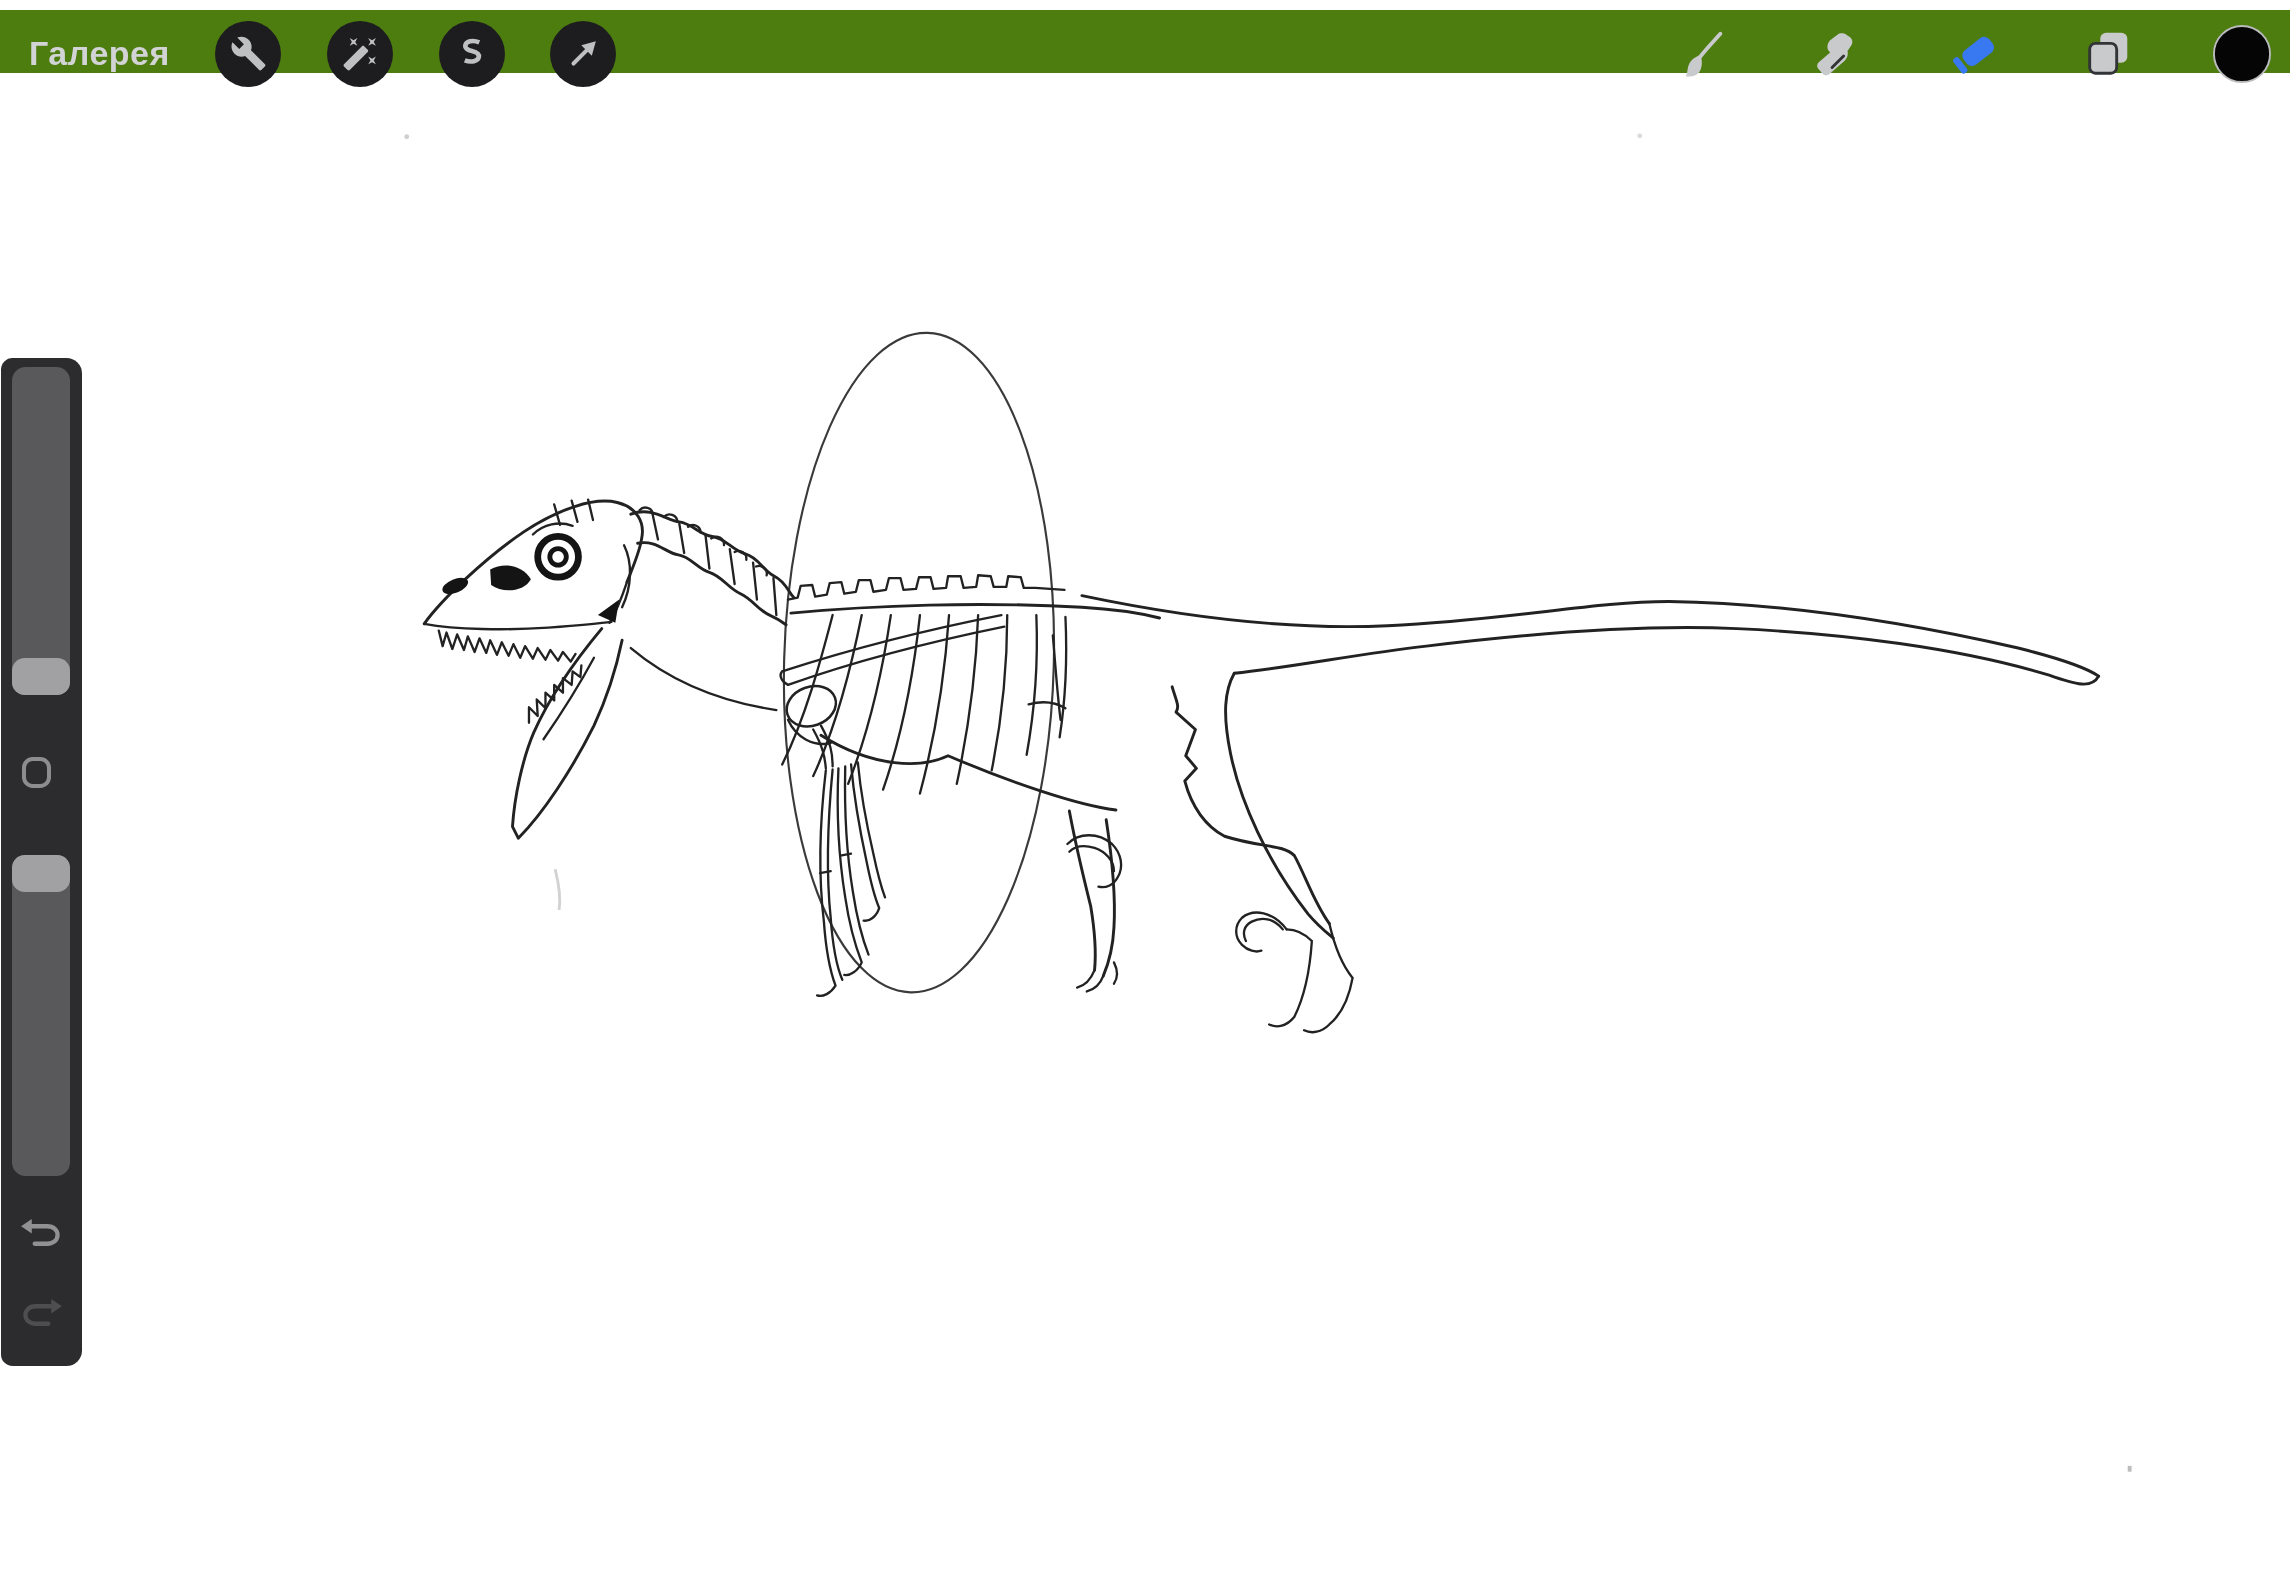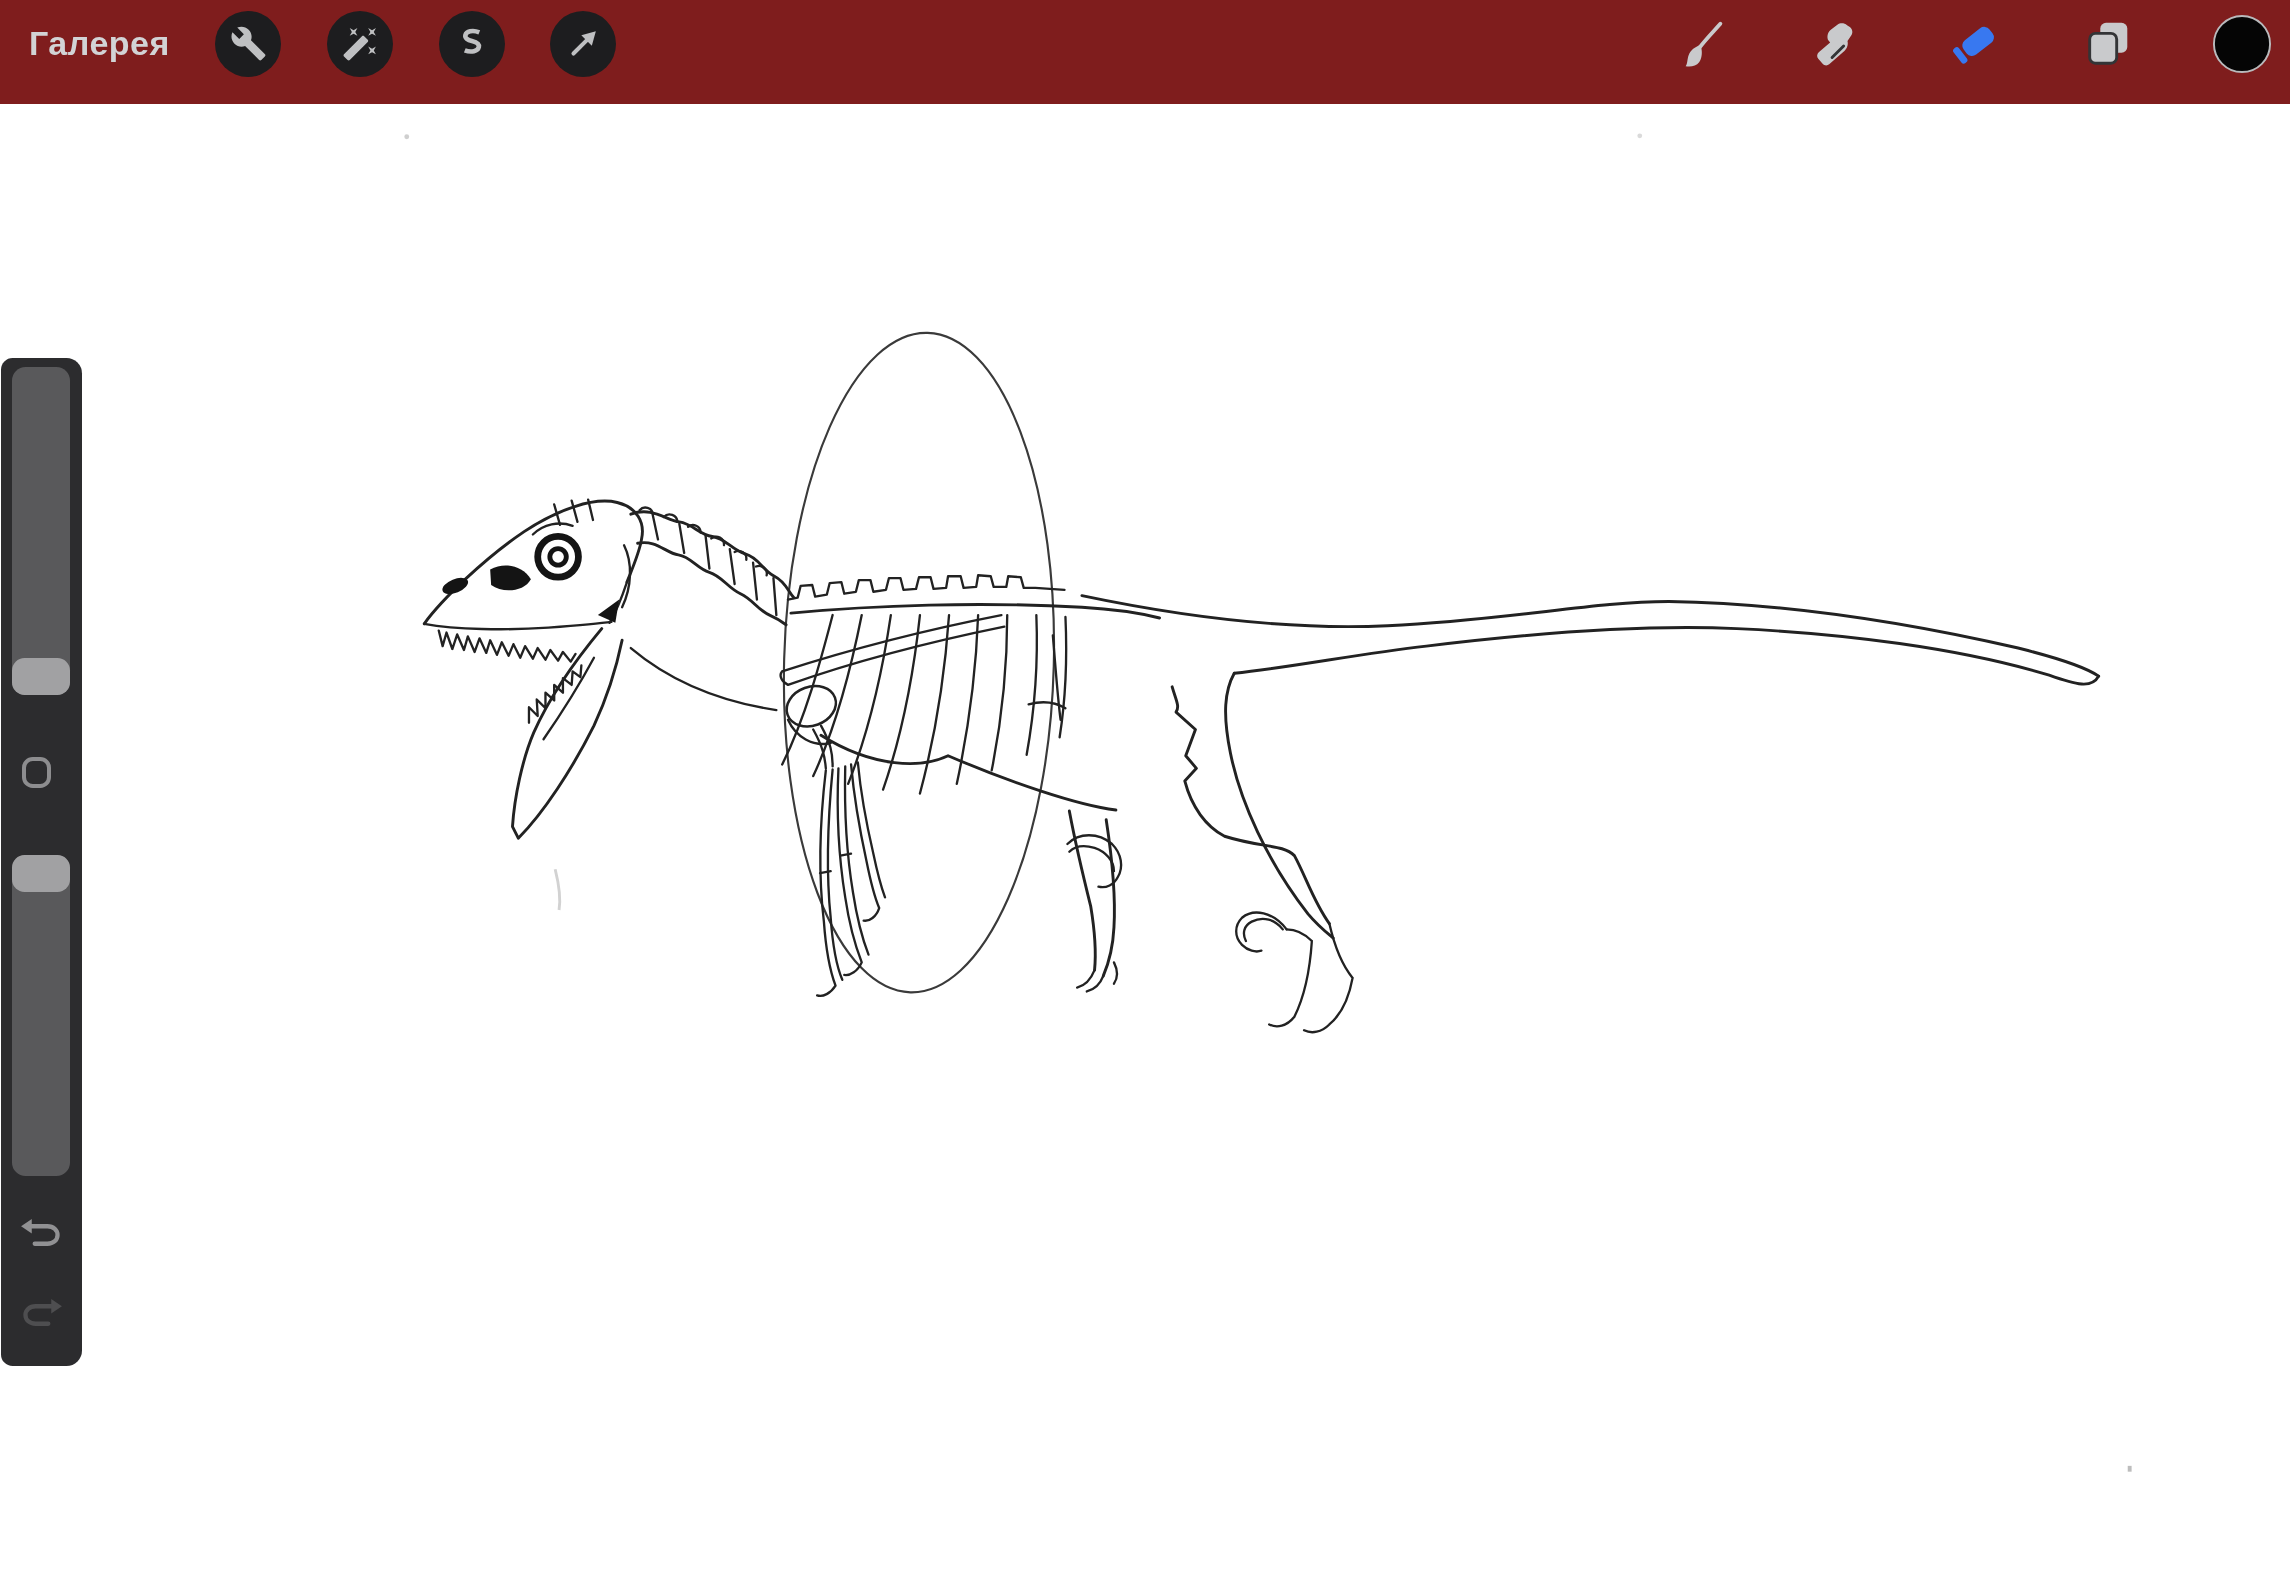--- a/index.html
+++ b/index.html
@@ -1,21 +1,21 @@
 <!DOCTYPE html>
 <html><head>
 <meta charset="utf-8">
 <style>
   html,body{margin:0;padding:0;}
   body{
     width:2290px;height:1591px;position:relative;background:#ffffff;
     overflow:hidden;font-family:"Liberation Sans", sans-serif;
   }
   
-  .topbar{position:absolute;left:0;top:0;width:2290px;height:104px;background:#7f1d1d;z-index:10;}
+  .topbar{position:absolute;left:0;top:10px;width:2290px;height:63px;background:#4d7c0f;z-index:10;}
   .gallery-label{
     position:absolute;left:29px;top:0;height:87px;line-height:87px;
     font-size:34px;font-weight:700;color:#d2d3d5;letter-spacing:0.5px;cursor:default;
   }
   .circle-btn{
     position:absolute;top:10.7px;width:66px;height:66px;border-radius:50%;
     background:#1d1d1f;display:flex;align-items:center;justify-content:center;
   }
   .circle-btn svg{display:block;}
   .flat-btn{

